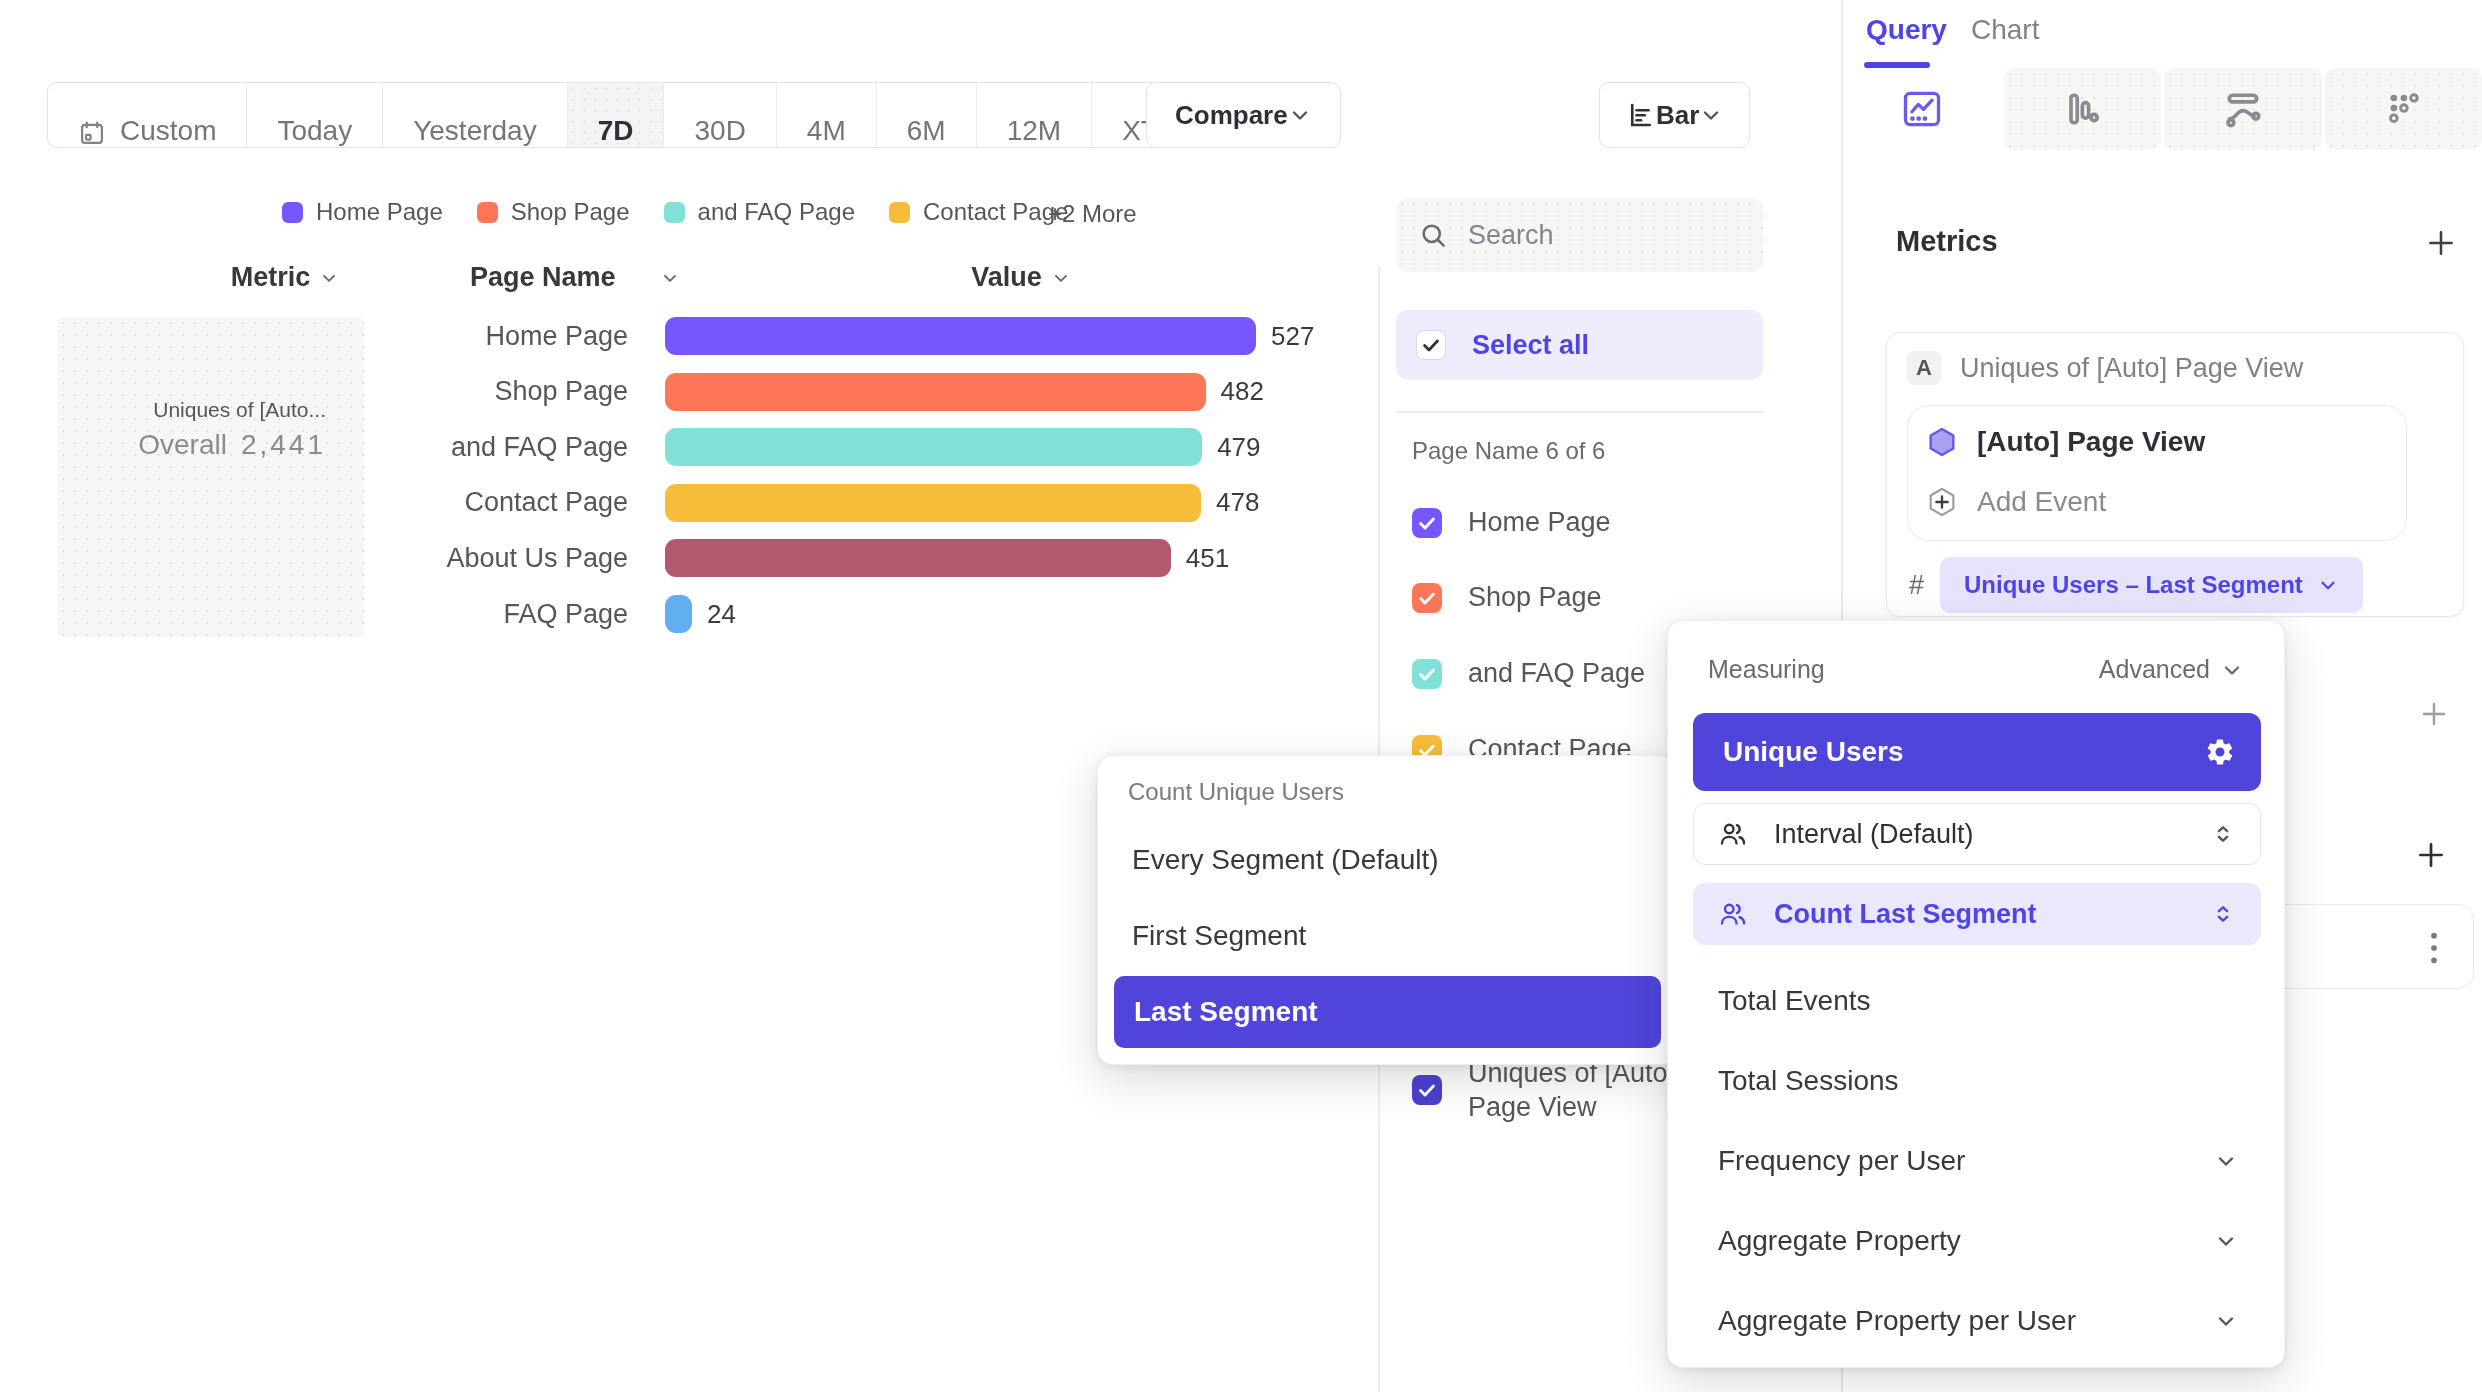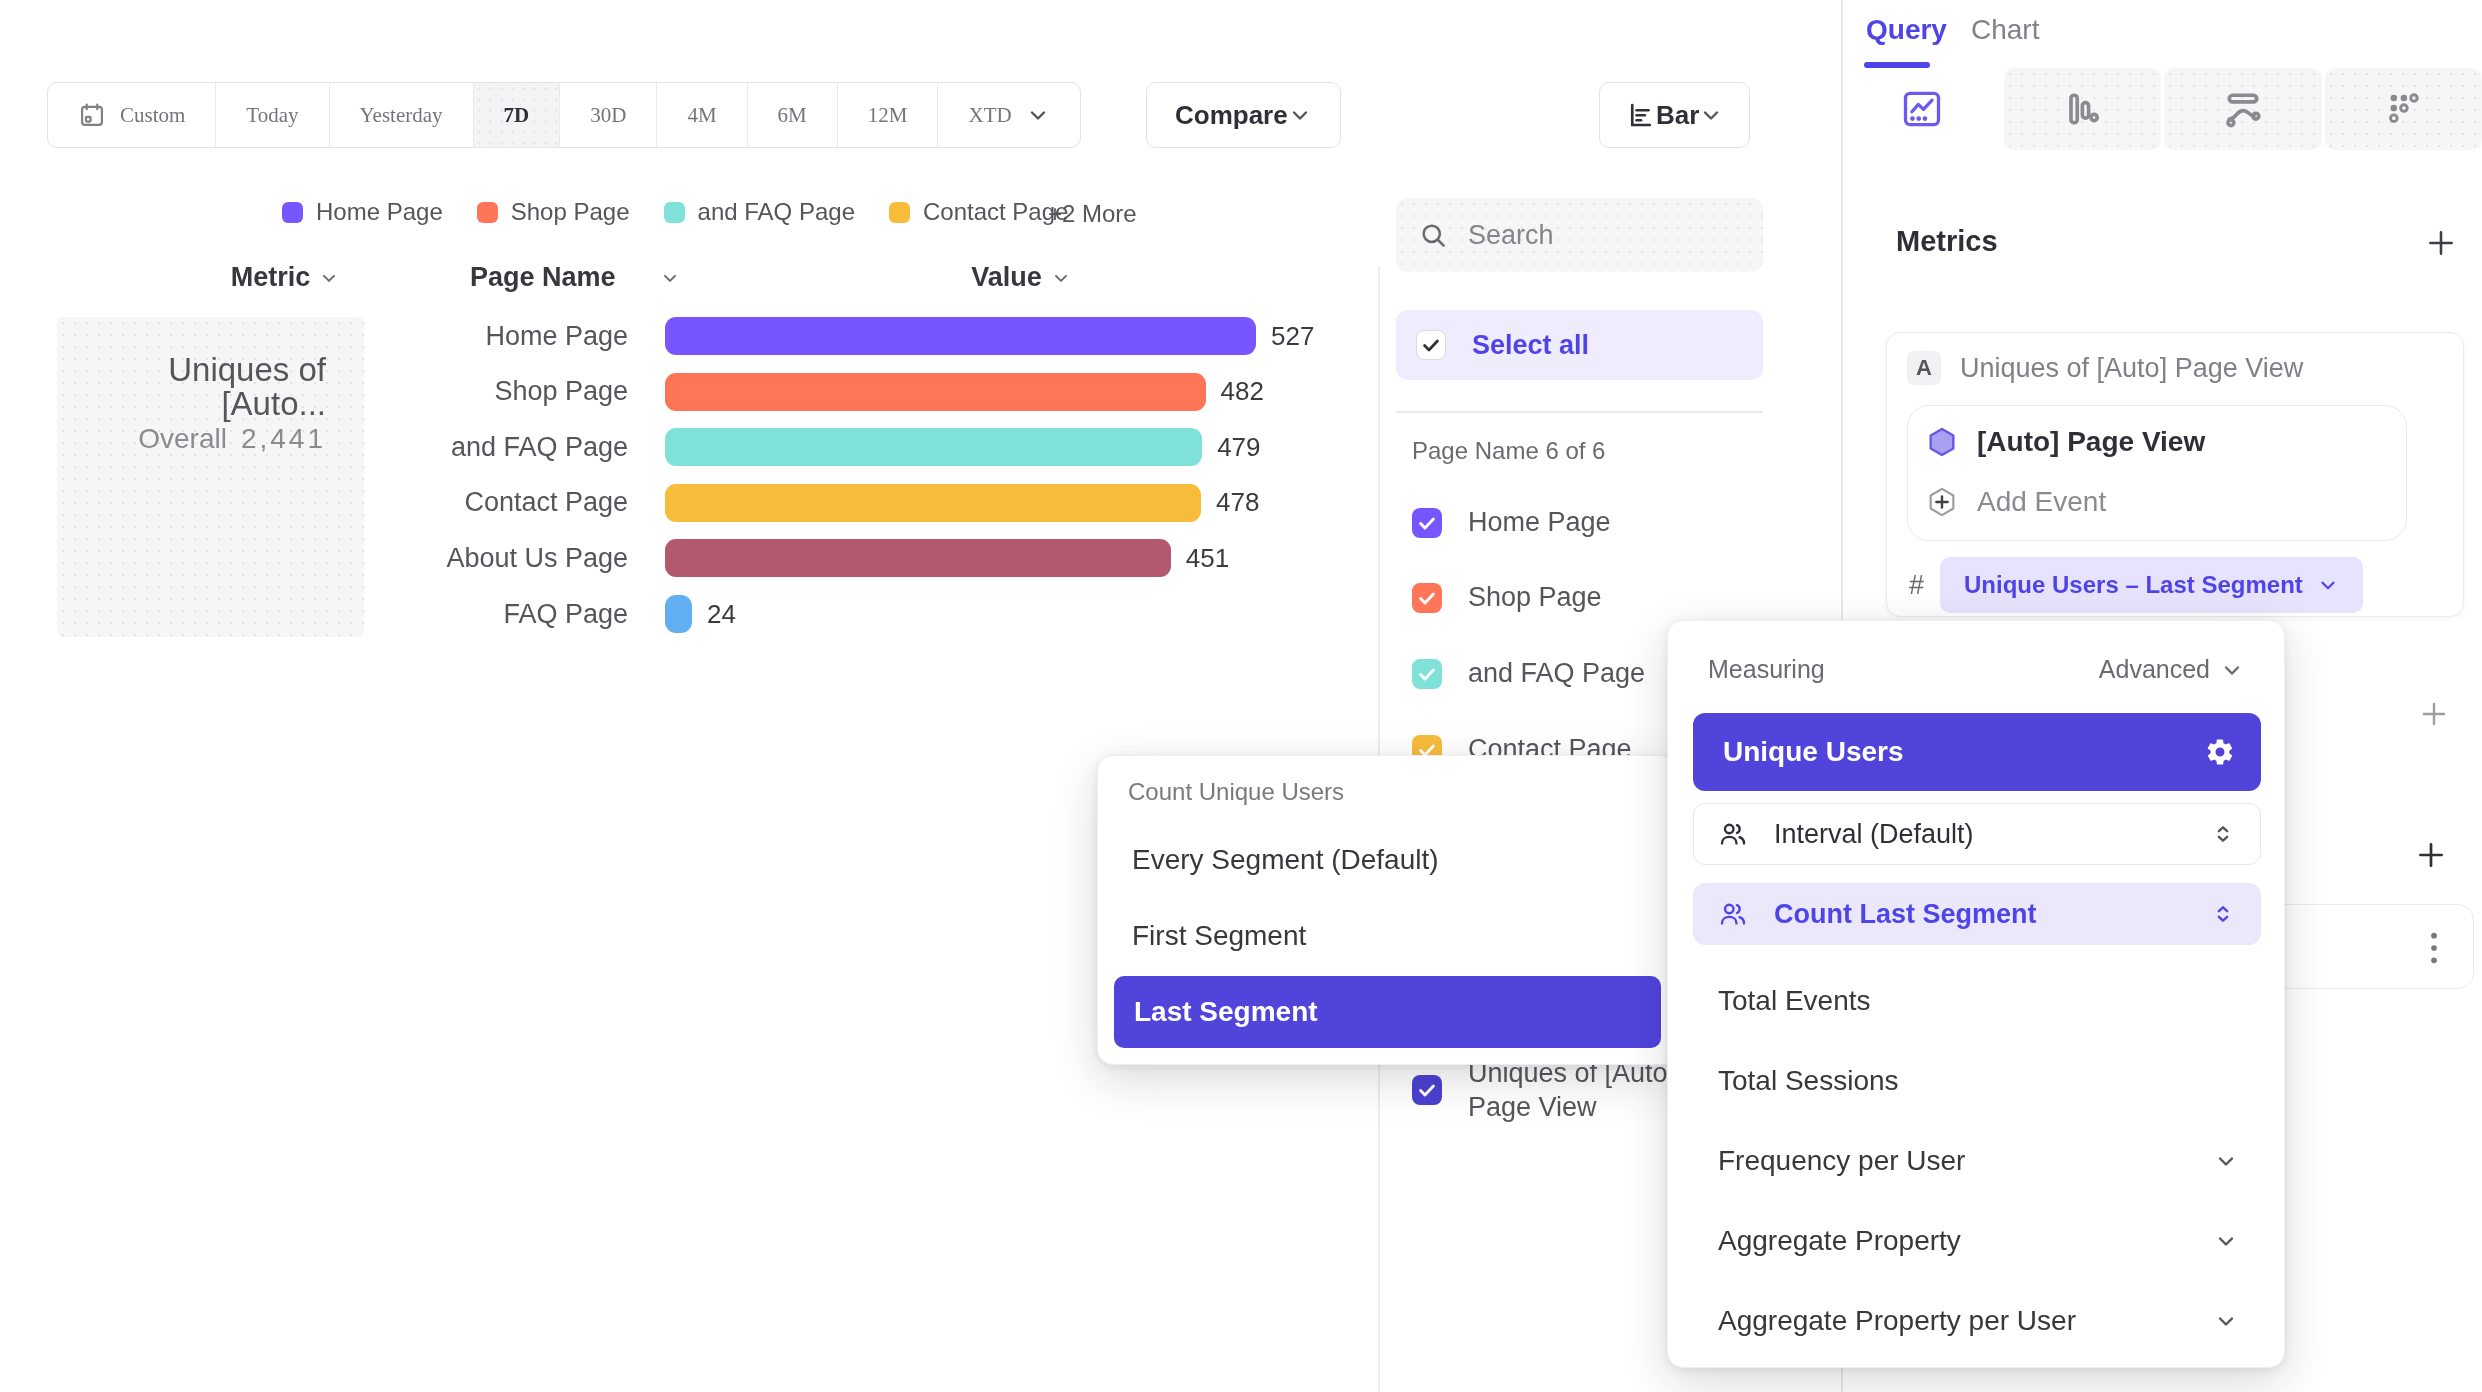--- a/index.html
+++ b/index.html
@@ -16,24 +16,23 @@
     background-size:12px 12px;
   }
   svg { display:block; }
 
   
   .toolbar-group {
     left:47px; top:82px; height:66px; display:inline-flex; align-items:stretch;
     border:1.5px solid #e3e3e6; border-radius:10px; overflow:hidden; background:#fff;
   }
   .seg {
-    display:flex; align-items:center; gap:14px; padding:0 30px;
-    font-size:21px; color:#74757b; border-right:1.5px solid #eaeaec; cursor:pointer;
+    display:flex; align-items:flex-end; gap:14px; padding:0 30px;
+    font-size:28px; color:#74757b; border-right:1.5px solid #eaeaec; cursor:pointer;
     white-space:nowrap;
-    font-family:Liberation Serif, serif;
   }
   .seg:last-child { border-right:none; }
   .seg.is-selected {
     color:#2f3037; font-weight:bold; background-color:#f4f4f6;
     background-image:radial-gradient(#e6e6e9 1.2px, transparent 1.2px); background-size:11px 11px;
   }
   .btn {
     height:66px; display:inline-flex; align-items:center; gap:0;
     border:1.5px solid #e3e3e6; border-radius:10px; background:#fff;
     font-size:26px; font-weight:bold; color:#2f3037; padding:0 28px; cursor:pointer;
@@ -48,21 +47,21 @@
 
   
   .col-head { font-size:27px; font-weight:bold; color:#37383d; display:flex; align-items:center; gap:9px; }
   .col-head .chev { width:20px; height:20px; stroke:#6a6b70; }
 
   
   .metric-card {
     left:57px; top:317px; width:307px; height:320px; border-radius:6px;
     text-align:right; padding:36px 38px 0 10px;
   }
-  .metric-card .t { font-size:33px; color:#55565b; line-height:34px; }
+  .metric-card .t { font-size:21px; color:#55565b; line-height:34px;margin-top:40px; }
   .metric-card .o { margin-top:2px; font-size:28px; color:#8a8b90; }
   .metric-card .o b { font-weight:normal; letter-spacing:3px; margin-left:14px; }
 
   
   .bar-row { position:absolute; left:265px; height:56px; display:flex; align-items:center; }
   .bar-label { width:400px; text-align:right; padding-right:37px; font-size:27px; color:#55565b; white-space:nowrap; }
   .bar { height:38px; border-radius:11px; flex:none; }
   .bar-value { margin-left:15px; font-size:26px; color:#3a3b40; }
 
   .vline { left:1378px; top:266px; bottom:0; width:1.5px; background:#ededf0; }

